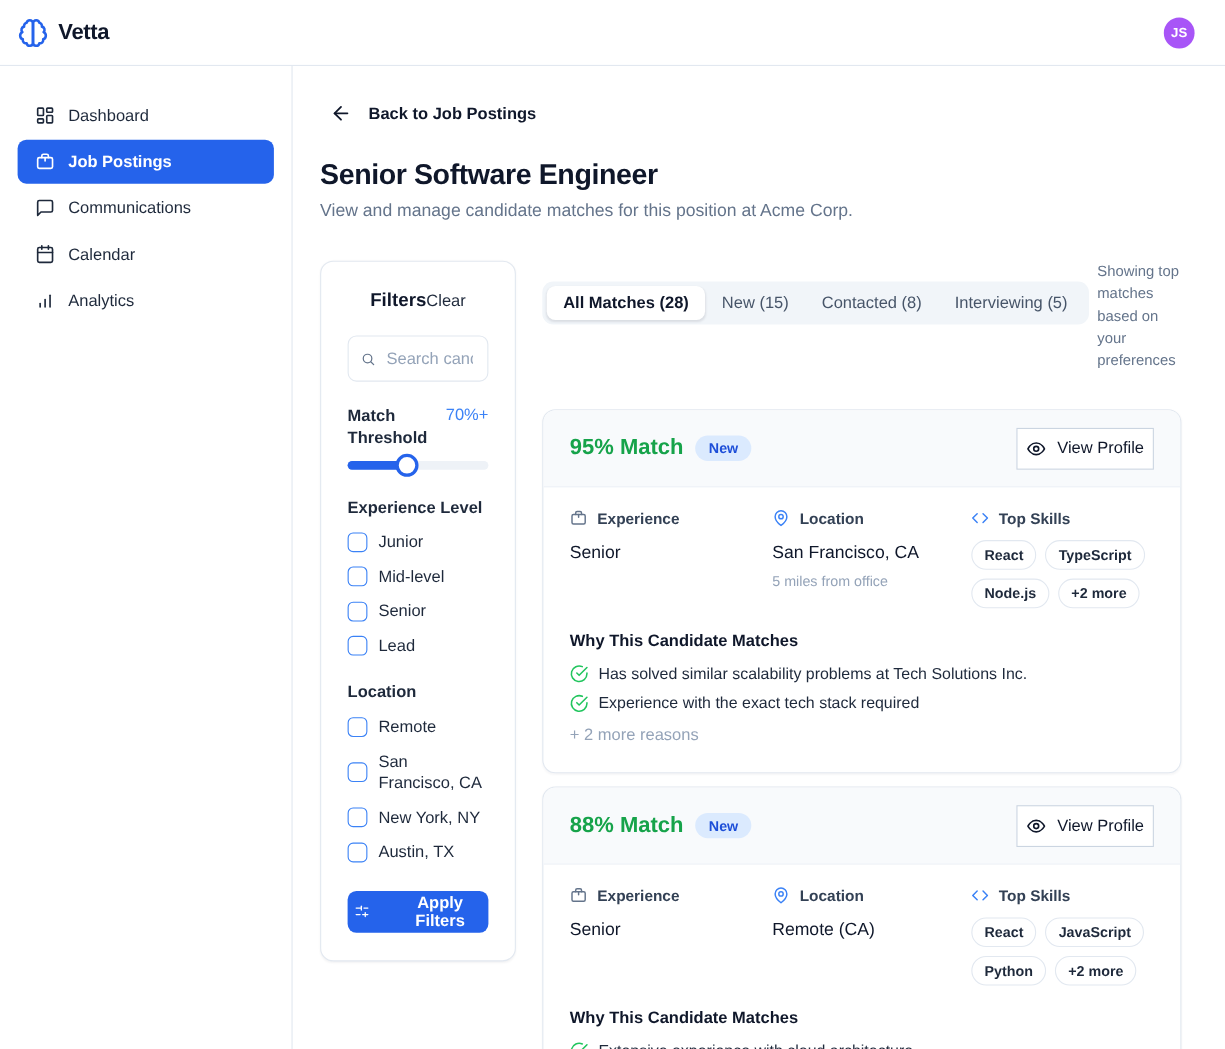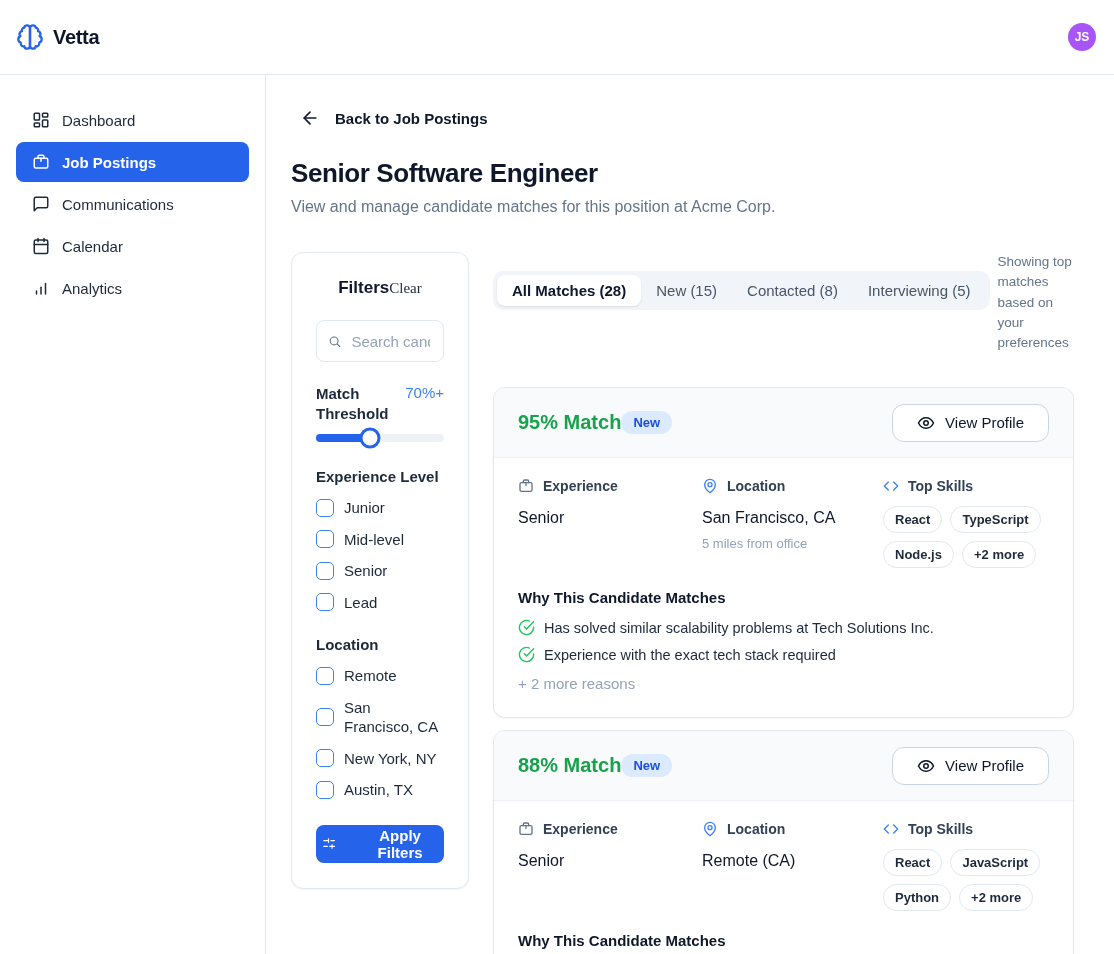--- a/index.html
+++ b/index.html
@@ -6,22 +6,22 @@
   html,body { margin:0; padding:0; }
   body {
     width:1114px; height:954px; overflow:hidden;
     background:#fff; color:#0f172a;
     font-family:"Liberation Sans", sans-serif;
   }
   svg { display:block; }
 
   
   .app-header {
-    height:75px; display:flex; align-items:center; justify-content:space-between;
-    padding:0 18px 0 16px; border-bottom:1px solid #e2e8f0;
+    height:60px; display:flex; align-items:center; justify-content:space-between;
+    padding:0 28px 0 16px; border-bottom:1px solid #e2e8f0;
   }
   .brand { display:flex; align-items:center; gap:9px; cursor:pointer; }
   .brand-name { font-size:20px; font-weight:700; letter-spacing:-0.3px; color:#0f172a; }
   .avatar {
     width:28px; height:28px; border-radius:50%; background:#a855f7; color:#fff;
     font-size:12px; font-weight:700; display:flex; align-items:center; justify-content:center;
     cursor:pointer;
   }
 
   
@@ -45,21 +45,21 @@
 
   .content-row { display:flex; gap:24px; margin-top:36px; align-items:flex-start; }
 
   
   .filters-card {
     width:178px; flex-shrink:0; border:1px solid #e2e8f0; border-radius:12px;
     padding:25px 24px; box-shadow:0 1px 2px rgba(15,23,42,.05); background:#fff;
   }
   .filters-head { display:flex; justify-content:center; align-items:center; margin-bottom:22px; }
   .filters-title { font-size:17px; font-weight:700; color:#0f172a; }
-  .clear-btn { background:none; border:none; padding:0; font-size:15px; color:#1e293b; cursor:pointer; font-family:Liberation Serif, serif; }
+  .clear-btn { background:none; border:none; padding:0; font-size:15px; color:#1e293b; cursor:pointer; font-family:Liberation Sans, sans-serif; }
 
   .search-box {
     border:1px solid #e2e8f0; border-radius:8px; height:42px;
     display:flex; align-items:center; gap:8px; padding:0 11px; margin-bottom:22px;
   }
   .search-box input {
     border:none; outline:none; width:100%; font-size:15px; color:#0f172a;
     font-family:inherit; background:transparent;
   }
   .search-box input::placeholder { color:#94a3b8; }
@@ -102,29 +102,29 @@
 
   .card {
     border:1px solid #e2e8f0; border-radius:12px; overflow:hidden; background:#fff;
     box-shadow:0 1px 2px rgba(15,23,42,.04); margin-top:34px;
   }
   .card + .card { margin-top:12px; }
   .card-head {
     display:flex; justify-content:space-between; align-items:center;
     background:#f8fafc; border-bottom:1px solid #eef2f7; padding:14px 24px; height:70px;
   }
-  .match-wrap { display:flex; align-items:center; }
+  .match-wrap { display:flex; align-items:center; gap:11px; }
   .match-pct { font-size:20px; font-weight:700; color:#16a34a; }
   .badge {
     background:#dbeafe; color:#1d4ed8; font-size:13px; font-weight:600;
     padding:4px 12px; border-radius:999px;
   }
   .view-btn {
     display:flex; align-items:center; gap:10px; background:#fff; border:1px solid #cbd5e1;
-    border-radius:12px; padding:9px 24px; font-size:15px; font-weight:500; color:#0f172a;
+    border-radius:0; padding:9px 8px; font-size:15px; font-weight:500; color:#0f172a;
     font-family:inherit; cursor:pointer;
   }
 
   .card-body { padding:20px 24px 24px; }
   .detail-grid { display:grid; grid-template-columns:184px 181px 1fr; }
   .detail-head { display:flex; gap:9px; font-size:14px; font-weight:600; color:#334155; margin-bottom:15px; }
   .detail-value { font-size:16px; color:#0f172a; }
   .detail-sub { font-size:13px; color:#94a3b8; margin-top:9px; }
   .detail-sub:empty { display:none; }
   .pills { display:flex; flex-wrap:wrap; gap:8px; max-width:185px; margin-top:-3px; }

